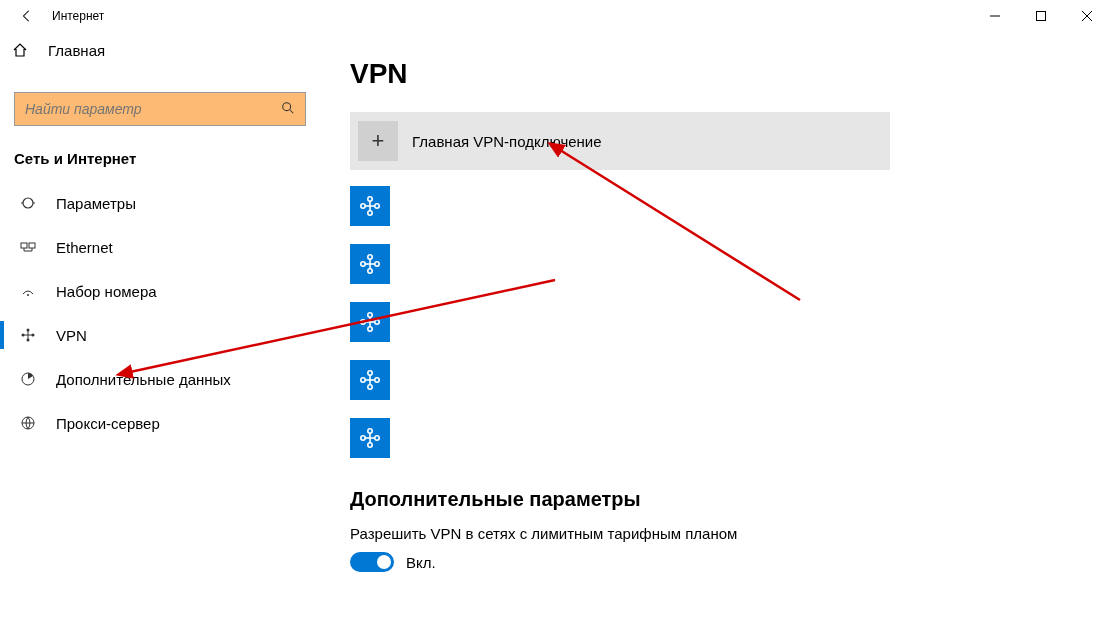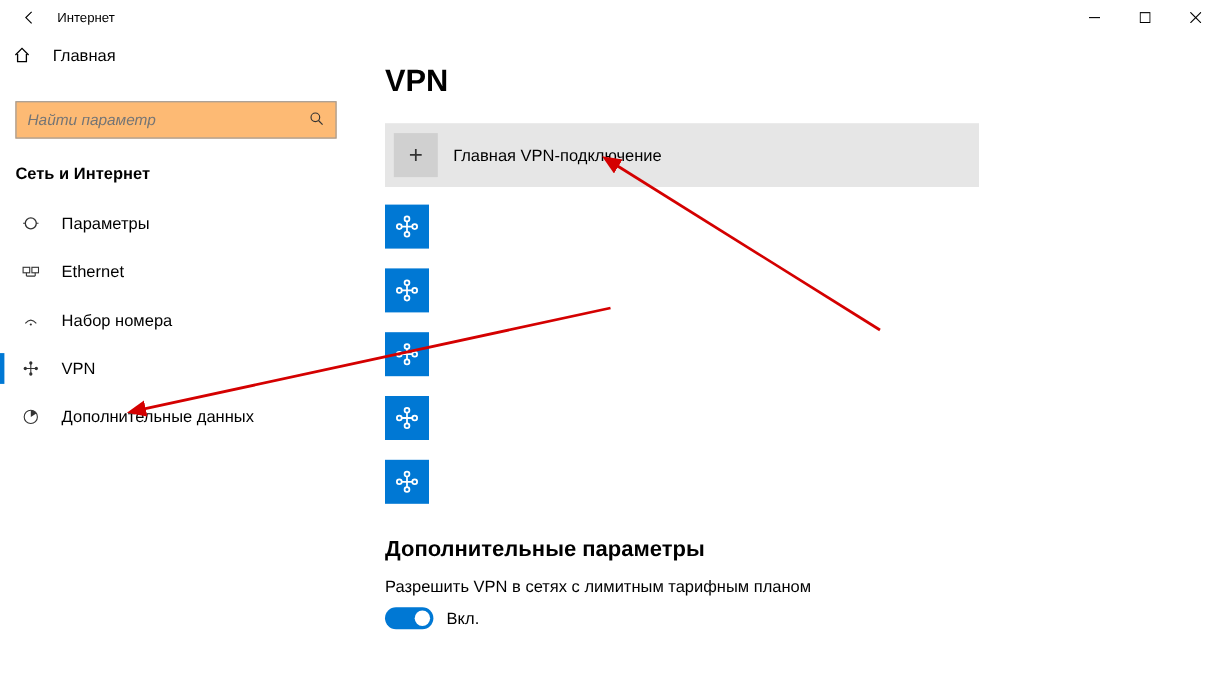--- a/index.html
+++ b/index.html
@@ -178,20 +178,30 @@
     <div class="nav-item">
       <span class="icon">
         <svg width="16" height="16" viewBox="0 0 16 16">
             <circle cx="8" cy="8" r="6" stroke="#333" fill="none"></circle>
             <path d="M8 8 L8 2 A6 6 0 0 1 13 5 Z" fill="#333"></path>
           </svg>
       </span>
       <span class="label">Дополнительные данных</span>
     </div>
 
+    <div class="nav-item">
+      <span class="icon">
+        <svg width="16" height="16" viewBox="0 0 16 16">
+            <circle cx="8" cy="8" r="6" stroke="#333" fill="none"></circle>
+            <line x1="2" y1="8" x2="14" y2="8" stroke="#333"></line>
+            <path d="M8 2 Q4 8 8 14 Q12 8 8 2" stroke="#333" fill="none"></path>
+          </svg>
+      </span>
+      <span class="label">Прокси-сервер</span>
+    </div>
   </div>
 
   <div class="main">
     <div class="page-title">VPN</div>
 
     <div class="add-row">
       <div class="plus-box">+</div>
       <div class="add-label">Главная VPN-подключение</div>
     </div>
 

